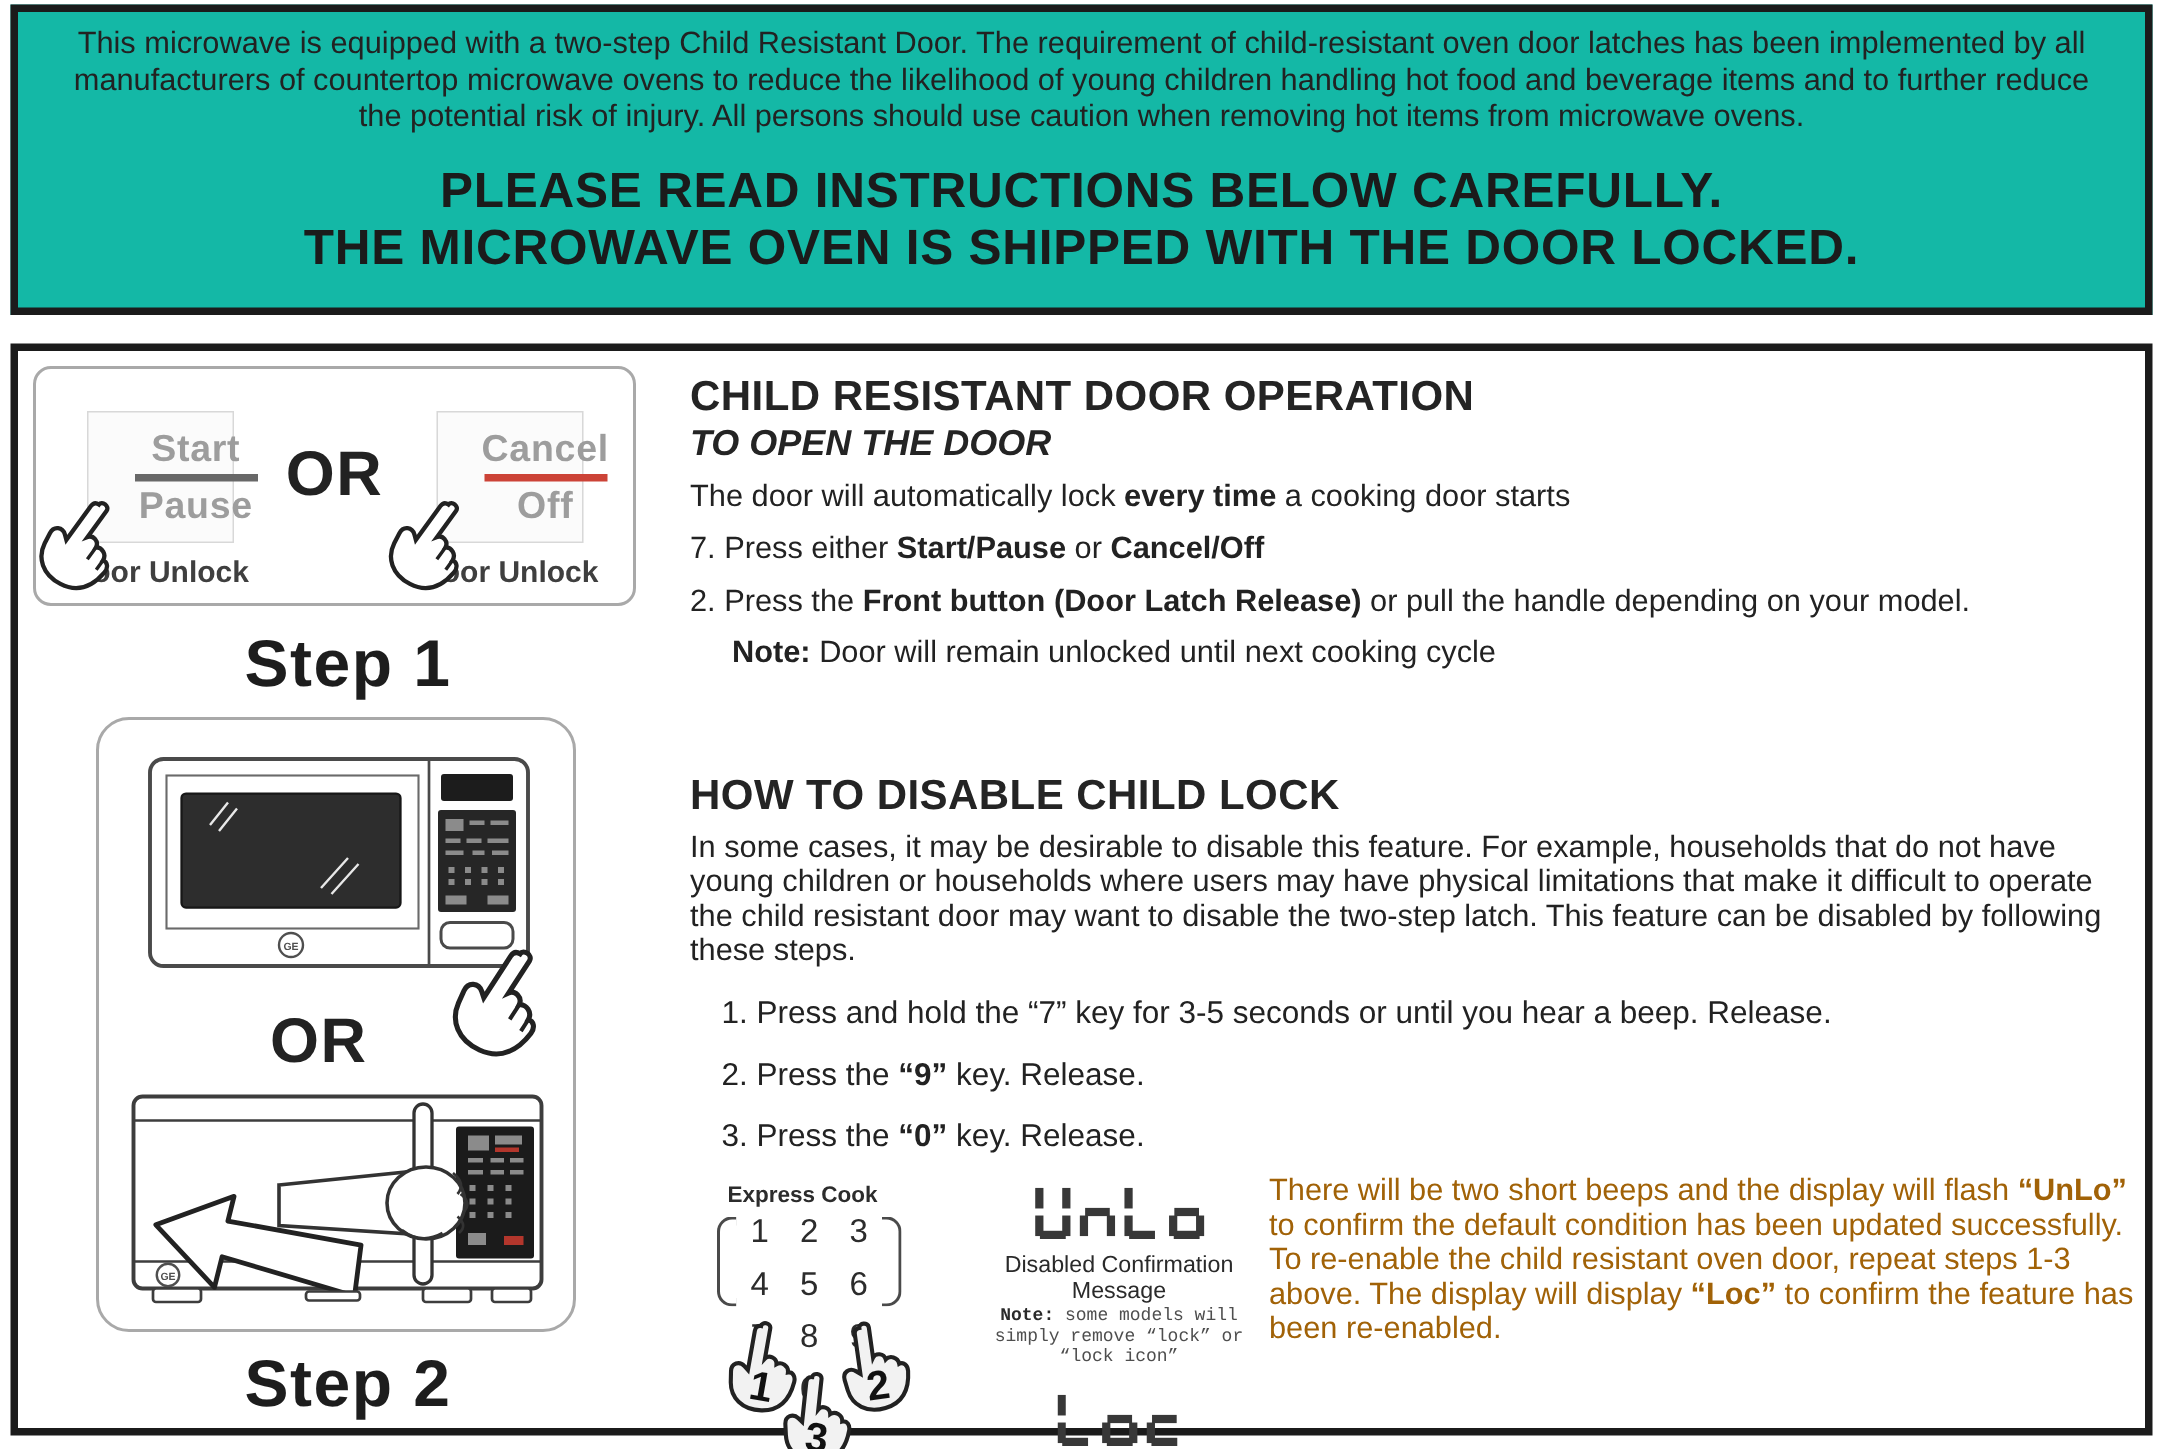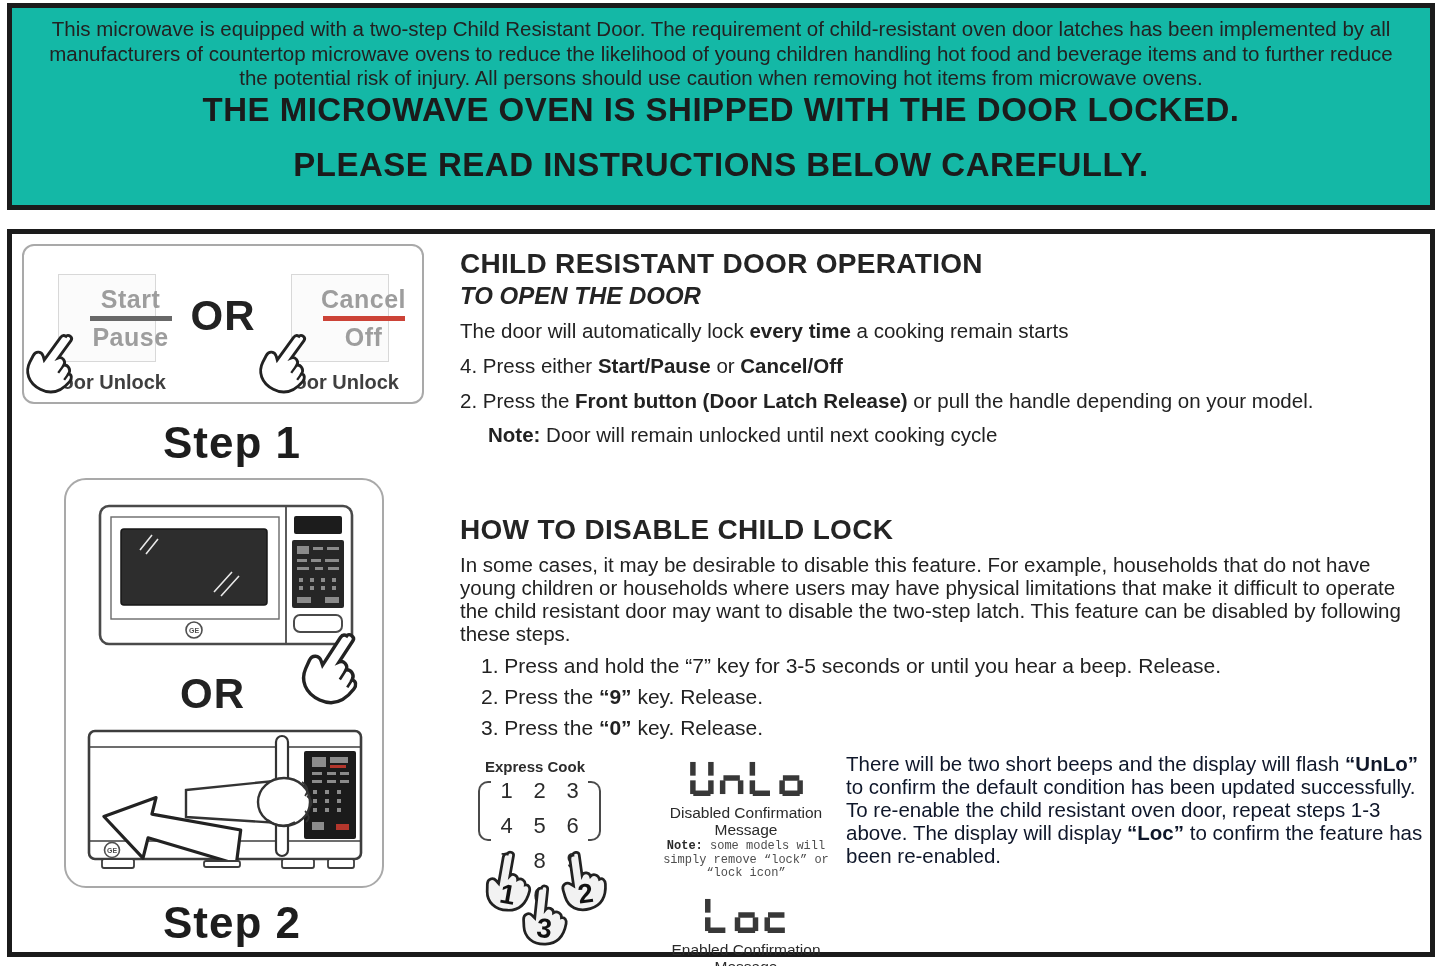--- a/index.html
+++ b/index.html
@@ -66,21 +66,21 @@
   .mw2{ position:absolute; left:20px; top:244px; }
   
   .right-col{ position:absolute; left:448px; top:14px; width:968px; }
   .sec-title{ font-weight:bold; font-size:28px; line-height:31px; color:#242424; letter-spacing:0.3px; }
   .sec-sub{ font-weight:bold; font-size:24px; line-height:27px; color:#242424; margin-top:3px;font-style:italic; }
   .op-line{ font-size:20.5px; line-height:26px; margin-top:9px; color:#222; }
   .op-line.w{ width:932px; }
   .op-note{ margin-top:9px; margin-left:28px; font-size:20.5px; color:#222; }
   .disable-title{ margin-top:67px; }
   .disable-par{ width:956px; font-size:20.5px; line-height:23px; margin-top:8px; color:#222; }
-  .dstep{ font-size:21px; line-height:21px; margin-top:10px; padding-left:21px; color:#222; }
+  .dstep{ font-size:21px; line-height:21px; margin-top:20px; padding-left:21px; color:#222; }
   
   .bottom-row{ display:flex; align-items:flex-start; margin-top:14px; }
   .keypad-block{ position:relative; width:192px; height:238px; flex:none; }
   .keypad-title{ position:absolute; left:0; top:6px; width:150px; text-align:center; font-weight:bold; font-size:15px; color:#2c2c2c; }
   .keypad-grid{
     position:absolute; left:30px; top:26px; width:99px;
     display:grid; grid-template-columns:repeat(3,33px); row-gap:9px;
   }
   .key{ text-align:center; font-size:22px; color:#2c2c2c; }
   .key-zero{ grid-column:2; }
@@ -90,31 +90,31 @@
   .kp-hand{ position:absolute; width:54px; height:63px; }
   .kp-hand.h1{ left:20px; top:98px; transform:rotate(10deg); }
   .kp-hand.h2{ left:94px; top:98px; transform:rotate(-8deg); }
   .kp-hand.h3{ left:56px; top:132px; transform:rotate(6deg); }
   .displays-block{ width:188px; flex:none; text-align:center; padding-top:8px; }
   .sevenseg{ display:inline-block; }
   .sevenseg.second{ margin-top:16px; }
   .disp-label{ font-size:15.5px; line-height:17px; color:#2a2a2a; margin-top:4px; }
   .disp-note{ font-size:12px; line-height:13.5px; color:#4e4e4e; margin-top:2px; width:170px; margin-left:9px;font-family:Liberation Mono, monospace; }
   .disp-note b{ color:#2a2a2a; }
-  .result-par{ flex:1; padding-left:6px; font-size:20.5px; line-height:23px; color:#0f172a; }
+  .result-par{ flex:1; padding-left:6px; font-size:20.5px; line-height:23px; color:#a16207; }
   b{ font-weight:bold; }
   svg text{ font-family:"Liberation Sans","DejaVu Sans",sans-serif; }
 </style>
 </head>
 <body>
 
 <section class="notice-box">
   <p class="notice-par">This microwave is equipped with a two-step Child Resistant Door. The requirement of child-resistant oven door latches has been implemented by all manufacturers of countertop microwave ovens to reduce the likelihood of young children handling hot food and beverage items and to further reduce the potential risk of injury. All persons should use caution when removing hot items from microwave ovens.</p>
+  <div class="notice-head h1">PLEASE READ INSTRUCTIONS BELOW CAREFULLY.</div>
   <div class="notice-head">THE MICROWAVE OVEN IS SHIPPED WITH THE DOOR LOCKED.</div>
-  <div class="notice-head h1">PLEASE READ INSTRUCTIONS BELOW CAREFULLY.</div>
 </section>
 
 <section class="main-box">
 
   <div class="left-col">
 
     <div class="step1-box">
       <div class="btn-group">
         <div class="panel-btn">
           <span class="btn-word">Start</span>
@@ -230,22 +230,22 @@
       </svg>
     </div>
 
     <div class="step-caption c2">Step 2</div>
   </div>
 
   <div class="right-col">
     <div class="sec-title">CHILD RESISTANT DOOR OPERATION</div>
     <div class="sec-sub">TO OPEN THE DOOR</div>
 
-    <p class="op-line"><span>The door will automatically lock </span><b>every time</b><span> a cooking remain starts</span></p>
-    <p class="op-line"><span>4. Press either </span><b>Start/Pause</b><span> or </span><b>Cancel/Off</b></p>
+    <p class="op-line"><span>The door will automatically lock </span><b>every time</b><span> a cooking door starts</span></p>
+    <p class="op-line"><span>7. Press either </span><b>Start/Pause</b><span> or </span><b>Cancel/Off</b></p>
     <p class="op-line w"><span>2. Press the </span><b>Front button (Door Latch Release)</b><span> or pull the handle depending on your model.</span></p>
     <p class="op-note"><b>Note:</b><span> Door will remain unlocked until next cooking cycle</span></p>
 
     <div class="sec-title disable-title">HOW TO DISABLE CHILD LOCK</div>
     <p class="disable-par">In some cases, it may be desirable to disable this feature. For example, households that do not have young children or households where users may have physical limitations that make it difficult to operate the child resistant door may want to disable the two-step latch. This feature can be disabled by following these steps.</p>
     <p class="dstep">1. Press and hold the “7” key for 3-5 seconds or until you hear a beep. Release.</p>
     <p class="dstep"><span>2. Press the </span><b>“9”</b><span> key. Release.</span></p>
     <p class="dstep"><span>3. Press the </span><b>“0”</b><span> key. Release.</span></p>
 
     <div class="bottom-row">

